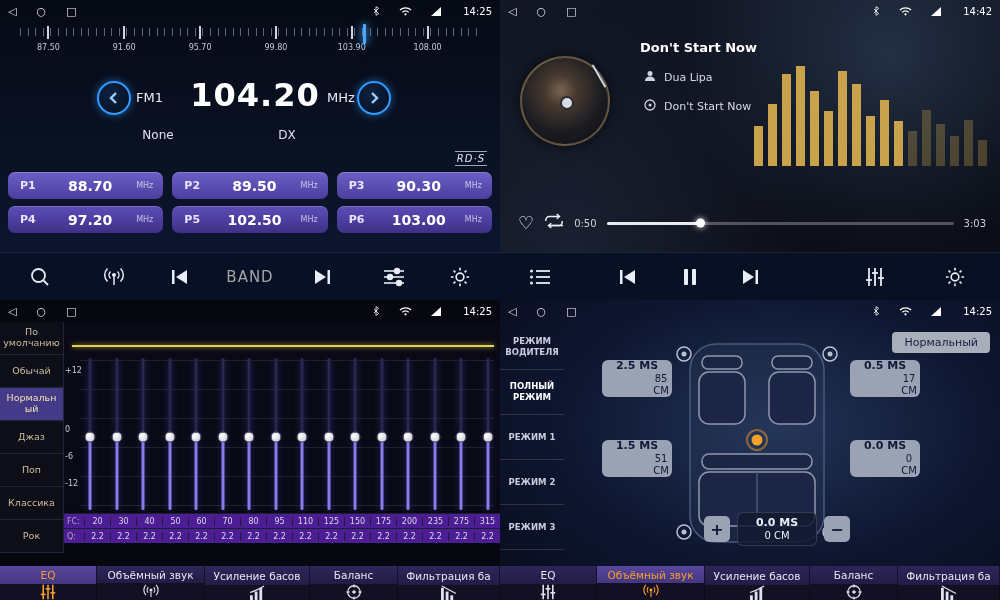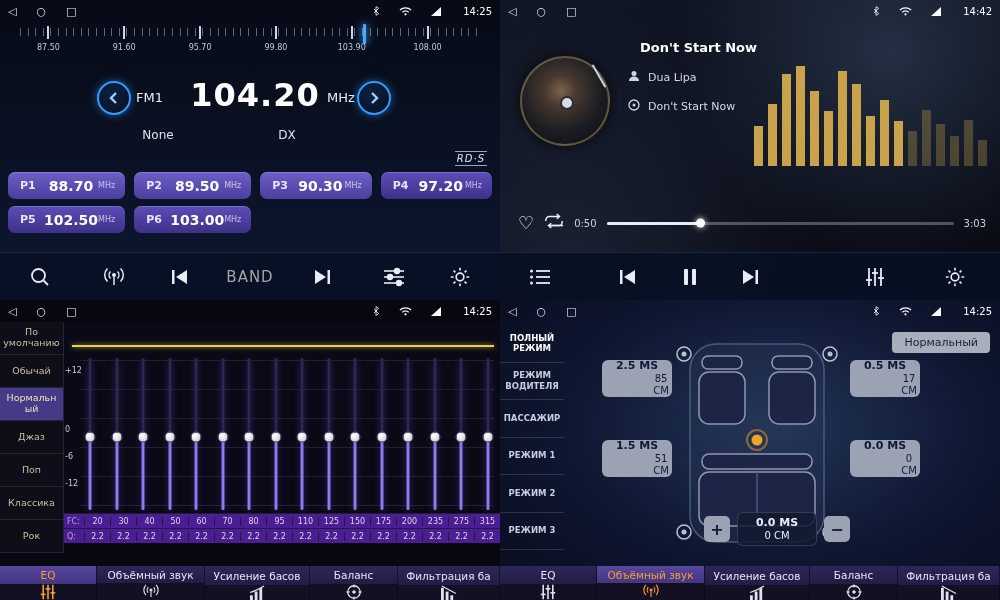--- a/index.html
+++ b/index.html
@@ -25,42 +25,42 @@
   .pointer { position:absolute; top:-2px; height:20px; width:3px; background:#4aa8ff; box-shadow:0 0 7px #4aa8ff, 0 0 14px rgba(74,168,255,.6); border-radius:1px; }
   .freq-row { position:absolute; top:74px; left:0; right:0; height:52px; }
   .circle-btn { position:absolute; width:34px; height:34px; border-radius:50%; border:2px solid #2f9bff; background:radial-gradient(circle at 40% 35%, #0d2240, #050f22); display:flex; align-items:center; justify-content:center; box-shadow:0 0 9px rgba(47,155,255,.55); cursor:pointer; }
   .btn-left { left:97px; top:7px; } .btn-right { left:357px; top:7px; }
   .band-label { position:absolute; left:136px; top:16px; font-size:13px; color:#e9edf6; }
   .big-freq { position:absolute; left:188px; width:134px; top:2px; font-size:32px; font-weight:bold; text-align:center; letter-spacing:1px; }
   .freq-unit { position:absolute; left:327px; top:16px; font-size:13px; color:#e9edf6; }
   .sub-program { position:absolute; top:128px; left:128px; width:60px; text-align:center; font-size:12px; color:#dde2ef; }
   .sub-dx { position:absolute; top:128px; left:262px; width:50px; text-align:center; font-size:12px; color:#dde2ef; }
   .rds-badge { position:absolute; top:151px; right:13px; font-size:10px; font-style:italic; font-weight:normal; letter-spacing:1px; color:#dfe4f0; border-top:1px solid #9aa4bd; border-bottom:1px solid #9aa4bd; padding:1px 2px; }
-  .presets { position:absolute; left:8px; right:8px; top:172px; display:grid; grid-template-columns:repeat(4,1fr); gap:7px 9px; }
+  .presets { position:absolute; left:8px; right:8px; top:172px; display:grid; grid-template-columns:repeat(3,1fr); gap:7px 9px; }
   .preset-chip { height:27px; border-radius:7px; background:linear-gradient(180deg,#6c5fc6,#4c3e9e); display:flex; align-items:center; padding:0 10px 0 12px; box-shadow:inset 0 1px 0 rgba(255,255,255,.18); cursor:pointer; }
   .preset-chip:nth-child(n+4) { background:linear-gradient(180deg,#5c4db8,#3e3187); }
   .preset-label { font-size:11px; font-weight:bold; color:#e9e5ff; width:24px; }
   .preset-freq { flex:1; text-align:center; font-size:14px; font-weight:600; color:#fff; }
   .preset-unit { font-size:8px; color:rgba(255,255,255,.65); }
   .toolbar { position:absolute; left:0; right:0; bottom:0; height:48px; background:rgba(8,16,36,.93); border-top:1px solid rgba(120,140,190,.18); }
   .tool { position:absolute; top:50%; transform:translate(-50%,-50%); color:#e8ecf5; display:flex; align-items:center; justify-content:center; cursor:pointer; }
   .band-text { font-size:15px; letter-spacing:1px; color:#a3a3a3; }
 
   
   .player { background:
     radial-gradient(circle at 78% 18%, rgba(70,95,130,.38), transparent 45%),
     radial-gradient(circle at 15% 85%, rgba(55,65,95,.35), transparent 50%),
     linear-gradient(160deg,#121726,#0a0d16 70%); }
   .album { position:absolute; left:20px; top:56px; width:90px; height:90px; border-radius:50%;
     background:radial-gradient(circle at 45% 38%, #7a6450 0%, #47392f 22%, #1b1c22 58%, #0c0d12 100%);
     border:2px solid rgba(205,175,105,.4); box-shadow:0 0 14px rgba(0,0,0,.7); }
   .album::after { content:""; position:absolute; left:50%; top:50%; width:10px; height:10px; margin:-5px 0 0 -5px; border-radius:50%; background:#dadce4; border:2px solid #2c2c34; }
   .album::before { content:""; position:absolute; right:8px; top:5px; width:2px; height:26px; background:#ccd1da; transform:rotate(-30deg); border-radius:1px; }
   .track-title { position:absolute; left:140px; top:40px; font-size:13px; font-weight:600; color:#fff; }
-  .meta-row { position:absolute; left:128px; display:flex; gap:8px; align-items:center; font-size:11px; color:#d6dae4;justify-content:flex-end; }
+  .meta-row { position:absolute; left:144px; display:flex; gap:8px; align-items:center; font-size:11px; color:#d6dae4;justify-content:flex-end; }
   .meta-artist { top:70px; } .meta-track { top:99px; }
   .visualizer { position:absolute; right:8px; top:58px; width:238px; height:108px; display:flex; align-items:flex-end; gap:5px; }
   .vbar { width:9px; background:#c8a34b; flex:0 0 auto; }
   .vbar:nth-child(n+12) { opacity:.32; }
   .progress-row { position:absolute; left:18px; right:14px; top:213px; display:flex; align-items:center; gap:10px; }
   .heart-glyph { font-size:18px; color:#eef0f6; line-height:1; cursor:pointer; }
   .ptime { font-size:10px; color:#ccd1dc; }
   .pbar { flex:1; height:3px; background:rgba(255,255,255,.28); border-radius:2px; position:relative; cursor:pointer; }
   .pfill { position:absolute; left:0; top:0; bottom:0; background:#e9ebf1; border-radius:2px; }
   .pknob { position:absolute; right:-5px; top:50%; width:9px; height:9px; border-radius:50%; background:#fff; transform:translateY(-50%); box-shadow:0 0 6px rgba(255,255,255,.9); }
@@ -635,23 +635,22 @@
         <span>
             <svg width="10" height="9" viewBox="0 0 10 9">
               <path d="M0 9L10 9 10 0Z" fill="#fff"></path>
             </svg>
           </span>
         <span class="clock">14:25</span>
       </div>
     </div>
 
     <aside class="modes">
+        <div class="mode">РЕЖИМ ВОДИТЕЛЯ</div>
         <div class="mode active">ПОЛНЫЙ РЕЖИМ</div>
-        <div class="mode">РЕЖИМ ВОДИТЕЛЯ</div>
-        <div class="mode">ПАССАЖИР</div>
         <div class="mode">РЕЖИМ 1</div>
         <div class="mode">РЕЖИМ 2</div>
         <div class="mode">РЕЖИМ 3</div>
       </aside>
 
     <button class="profile-btn">Нормальный</button>
 
     <div class="car-wrap">
       <svg width="170" height="215" viewBox="0 0 170 215">
         <rect x="18" y="8" width="134" height="198" rx="26" fill="rgba(45,60,95,.28)" stroke="#46597f" stroke-width="1.5"></rect>

